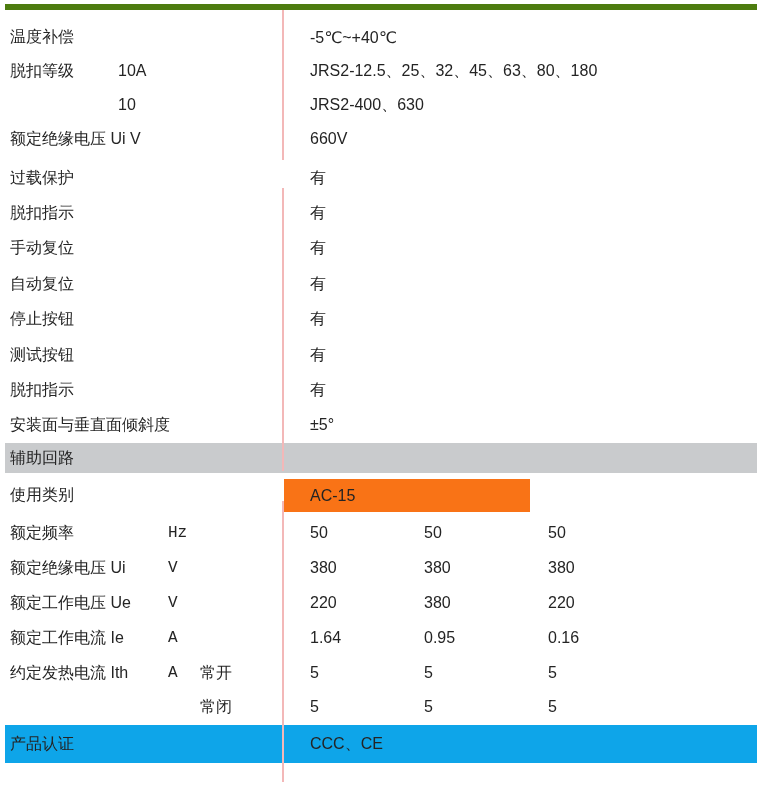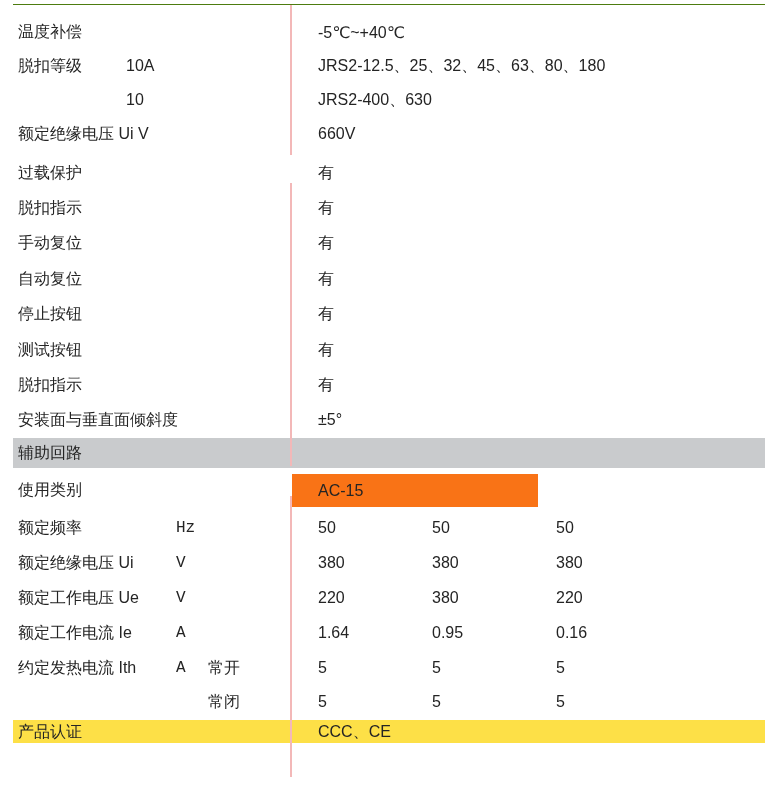--- a/index.html
+++ b/index.html
@@ -3,22 +3,22 @@
 <meta charset="utf-8">
 <style>
   html,body{margin:0;padding:0;}
   body{
     width:776px;height:791px;background:#ffffff;
     font-family:"Liberation Sans","DejaVu Sans",sans-serif;
     font-size:16px;color:#242424;
     position:relative;overflow:hidden;
   }
   .table{
-    position:absolute;left:13px;top:4px;width:752px;
-    border-top:1px solid #4d7c0f;
+    position:absolute;left:5px;top:4px;width:752px;
+    border-top:6px solid #4d7c0f;
   }
   .sec{position:relative;}
   .sec1{height:150px;padding-top:10px;box-sizing:border-box;}
   .sec1 .row{height:34px;}
   .sec2{height:283px;}
   .sec2 .row{height:35.4px;}
   .sec3{height:209px;}
   .sec3 .row{height:34.8px;}
   .row{position:relative;}
   .row span, .band .l, .band .v, .usage .l{
@@ -27,21 +27,21 @@
   .l{left:5px;}
   .s1{left:113px;}
   .u{left:163px;font-family:Liberation Mono, monospace;}
   .s2{left:195px;}
   .v{left:305px;}
   .v2{left:419px;}
   .v3{left:543px;}
   .band{position:relative;background:#c9cbcd;}
   .band1{height:28px;}
   .band2{height:30px;}
-  .band3{height:23px;background:#fde047;}
+  .band3{height:38px;background:#0ea5e9;}
   .usage{position:relative;height:43px;}
   .cell{
     position:absolute;top:6px;height:33px;background:#f97316;
     line-height:33px;white-space:nowrap;box-sizing:border-box;
   }
   .cell1{left:279px;width:246px;padding-left:26px;}
   .cell2{left:528px;width:224px;padding-left:17px;}
   .vline{position:absolute;left:277px;width:2px;background:#f3b8b8;z-index:5;}
   .vseg1{top:0;height:150px;}
   .vseg2{top:178px;height:283px;}

